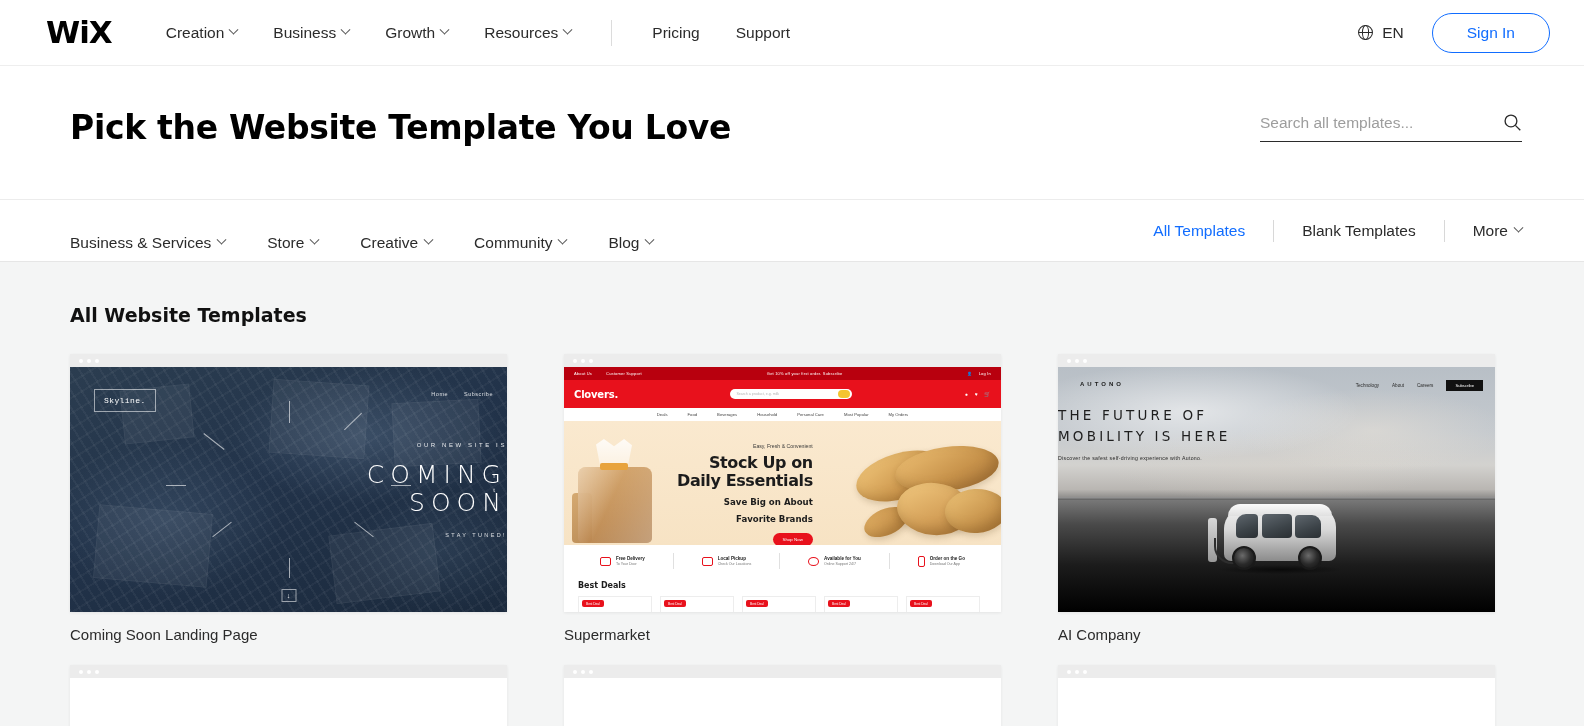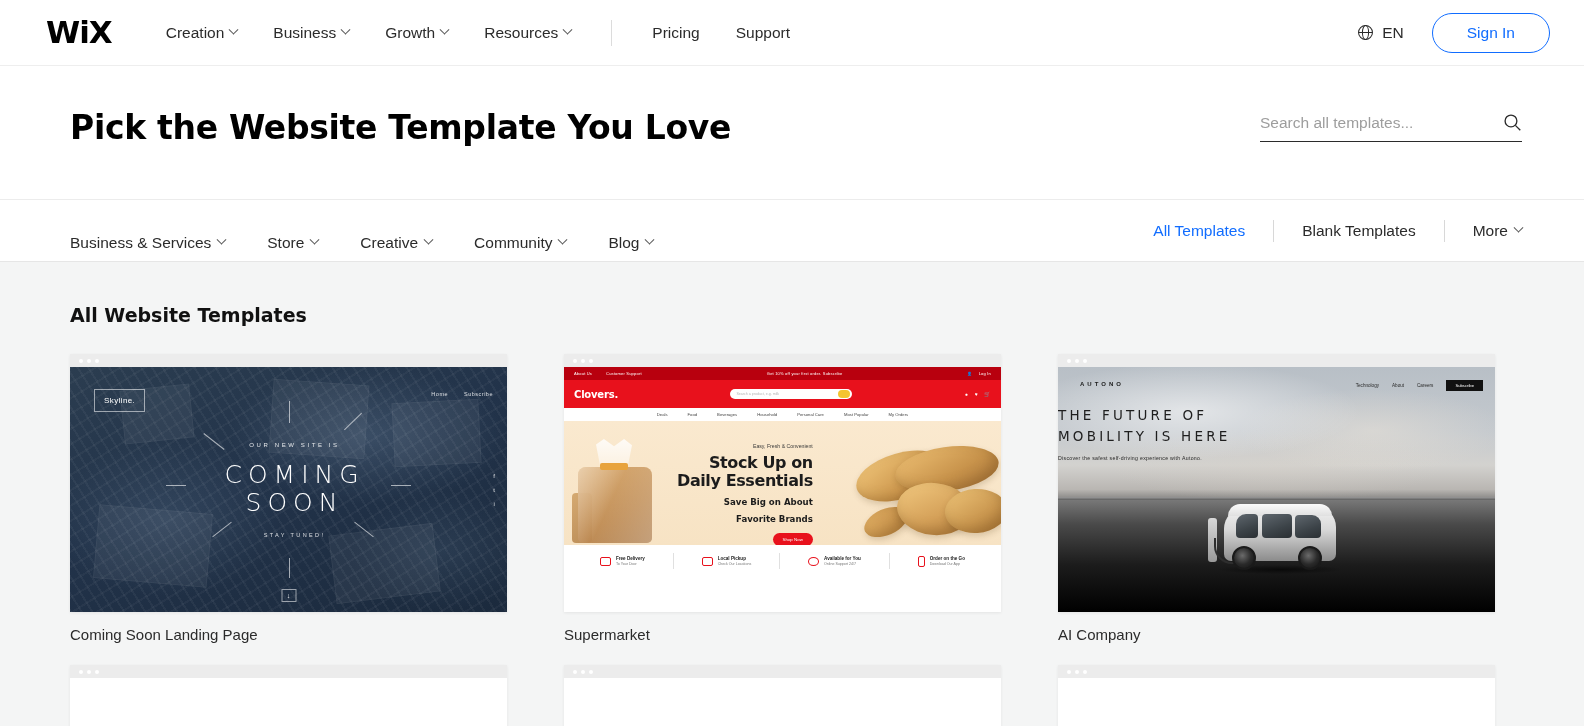--- a/index.html
+++ b/index.html
@@ -202,32 +202,32 @@
   .c1-block {
     position: absolute;
     background: rgba(255,255,255,0.05);
     border: 1px solid rgba(255,255,255,0.045);
   }
   .c1-logo {
     position: absolute; left: 24px; top: 22px;
     border: 1px solid rgba(255,255,255,0.55);
     padding: 6px 9px;
     font-size: 8px; color: #fff; letter-spacing: 0.4px;
-    font-family: Liberation Sans, sans-serif;
+    font-family: Liberation Mono, monospace;
   }
   .c1-nav {
     position: absolute; right: 14px; top: 24px;
     display: flex; gap: 16px;
     font-size: 5.5px; color: rgba(255,255,255,0.82);
     letter-spacing: 0.5px;
   }
   .c1-center {
     position: absolute; left: 12px; right: 0; top: 50%;
     transform: translateY(-50%);
-    text-align: center; color: #fff;
+    text-align: right; color: #fff;
   }
   .c1-eyebrow {
     font-size: 6px; letter-spacing: 2.6px;
     color: rgba(255,255,255,0.88); margin-bottom: 13px;
   }
   .c1-main {
     font-size: 25px; letter-spacing: 6px;
     line-height: 1.14; font-weight: 300;
     font-family: "DejaVu Sans", sans-serif;
   }
@@ -753,20 +753,45 @@
             <div class="c2-fsep"></div>
             <div class="c2-feat">
               <span class="c2-feat-ico" style="width:7px;height:11px"></span>
               <span>
                 <span class="c2-feat-t1" style="display:block">Order on the Go</span>
                 <span class="c2-feat-t2" style="display:block">Download Our App</span>
               </span>
             </div>
           </div>
 
+          <div class="c2-deals">
+            <div class="c2-deals-t">Best Deals</div>
+            <div class="c2-prods">
+              <div class="c2-prod">
+                <span class="c2-badge">Best Deal</span>
+
+              </div>
+              <div class="c2-prod">
+                <span class="c2-badge">Best Deal</span>
+
+              </div>
+              <div class="c2-prod">
+                <span class="c2-badge">Best Deal</span>
+                <span class="prod-img p-berry"></span>
+              </div>
+              <div class="c2-prod">
+                <span class="c2-badge">Best Deal</span>
+
+              </div>
+              <div class="c2-prod">
+                <span class="c2-badge">Best Deal</span>
+                <span class="prod-img p-red"></span>
+              </div>
+            </div>
+          </div>
 
         </div>
       </div>
       <div class="tpl-caption">Supermarket</div>
     </div>
 
     <div class="tpl-card">
       <div class="tpl-frame">
         <div class="browser-bar">
           <span class="bdot"></span>

